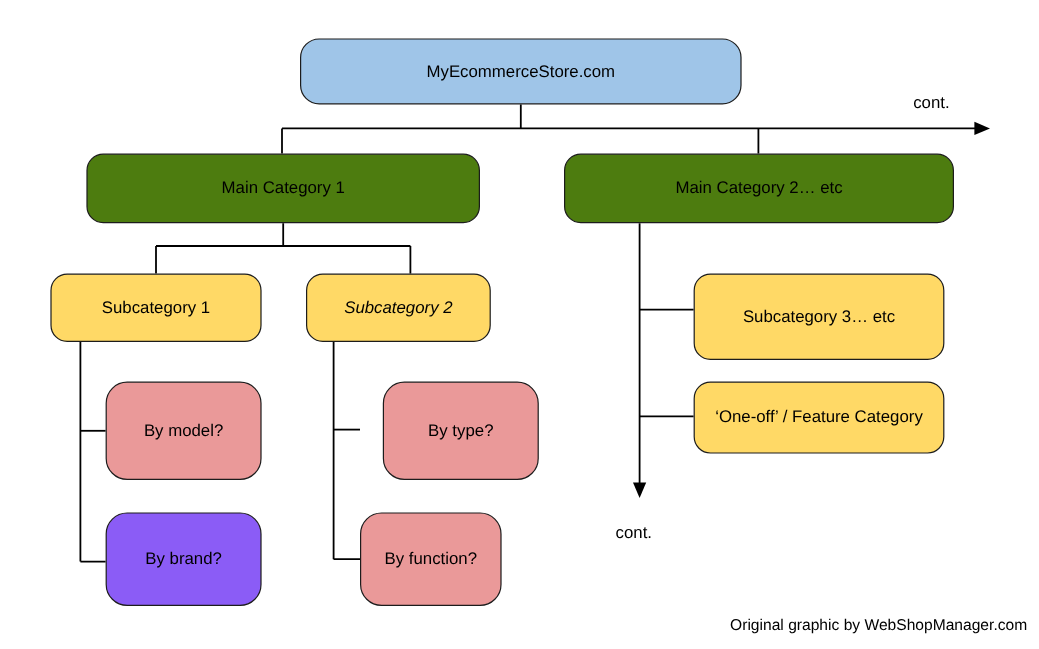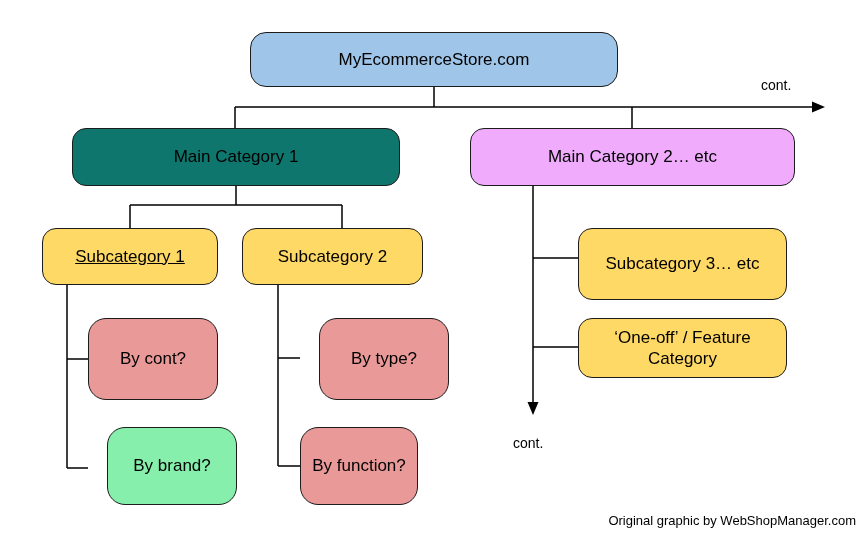--- a/index.html
+++ b/index.html
@@ -12,21 +12,21 @@
     overflow: hidden;
   }
   .stage { position: absolute; inset: 0; width: 866px; height: 541px; }
   svg.wires { position: absolute; left: 0; top: 0; }
   .node {
     position: absolute;
     border: 1.5px solid #1c1c1c;
     border-radius: 14px;
     display: flex; align-items: center; justify-content: center;
     text-align: center;
-    font-size: 17px;
+    font-size: 14px;
     line-height: 1.25;
     box-sizing: border-box;
     padding: 4px 10px;
   }
   .node.attr { border-radius: 18px; }
   .annot {
     position: absolute;
     font-size: 14px;
     white-space: nowrap;
   }
@@ -68,35 +68,35 @@
       <path d="M533 258 H578"></path>
       <path d="M533 347 H578"></path>
     </g>
 
     <polygon points="825,107 812,101.5 812,112.5" fill="#000000"></polygon>
     <polygon points="533,415 527.5,402 538.5,402" fill="#000000"></polygon>
   </svg>
 
   <div class="node" style="left: 250px; top: 32px; width: 368px; height: 55px; border-radius: 16px; background: rgb(159, 197, 232);">MyEcommerceStore.com</div>
 
-  <div class="node" style="left: 72px; top: 128px; width: 328px; height: 58px; background: #0f766e;">Main Category 1</div>
+  <div class="node" style="left: 72px; top: 128px; width: 328px; height: 58px; background: #4d7c0f;">Main Category 1</div>
 
-  <div class="node" style="left: 470px; top: 128px; width: 325px; height: 58px; background: #f0abfc;">Main Category 2… etc</div>
+  <div class="node" style="left: 470px; top: 128px; width: 325px; height: 58px; background: #4d7c0f;">Main Category 2… etc</div>
 
-  <div class="node" style="left: 42px; top: 228px; width: 176px; height: 57px; background: rgb(255, 217, 102); text-decoration: underline;">Subcategory 1</div>
+  <div class="node" style="left: 42px; top: 228px; width: 176px; height: 57px; background: rgb(255, 217, 102);">Subcategory 1</div>
 
-  <div class="node" style="left: 242px; top: 228px; width: 181px; height: 57px; background: rgb(255, 217, 102);">Subcategory 2</div>
+  <div class="node" style="left: 255px; top: 228px; width: 154px; height: 57px; background: rgb(255, 217, 102); font-style: italic;">Subcategory 2</div>
 
   <div class="node" style="left: 578px; top: 228px; width: 209px; height: 72px; background: rgb(255, 217, 102);">Subcategory 3… etc</div>
 
   <div class="node" style="left: 578px; top: 318px; width: 209px; height: 60px; background: rgb(255, 217, 102); text-align: center;">‘One-off’ / Feature Category</div>
 
-  <div class="node attr" style="left: 88px; top: 318px; width: 130px; height: 82px; background: rgb(234, 153, 153);">By cont?</div>
+  <div class="node attr" style="left: 88px; top: 318px; width: 130px; height: 82px; background: rgb(234, 153, 153);">By model?</div>
 
-  <div class="node attr" style="left: 88px; top: 427px; width: 130px; height: 78px; background: #86efac; margin-left: 19px;">By brand?</div>
+  <div class="node attr" style="left: 88px; top: 427px; width: 130px; height: 78px; background: #8b5cf6;">By brand?</div>
 
   <div class="node attr" style="left: 300px; top: 318px; width: 130px; height: 82px; background: rgb(234, 153, 153); margin-left: 19px;">By type?</div>
 
   <div class="node attr" style="left: 300px; top: 427px; width: 118px; height: 78px; background: rgb(234, 153, 153);">By function?</div>
 
   <div class="annot" style="left:761px; top:77px;">cont.</div>
 
   <div class="annot" style="left:513px; top:435px;">cont.</div>
 
   <div class="attribution">Original graphic by WebShopManager.com</div>

